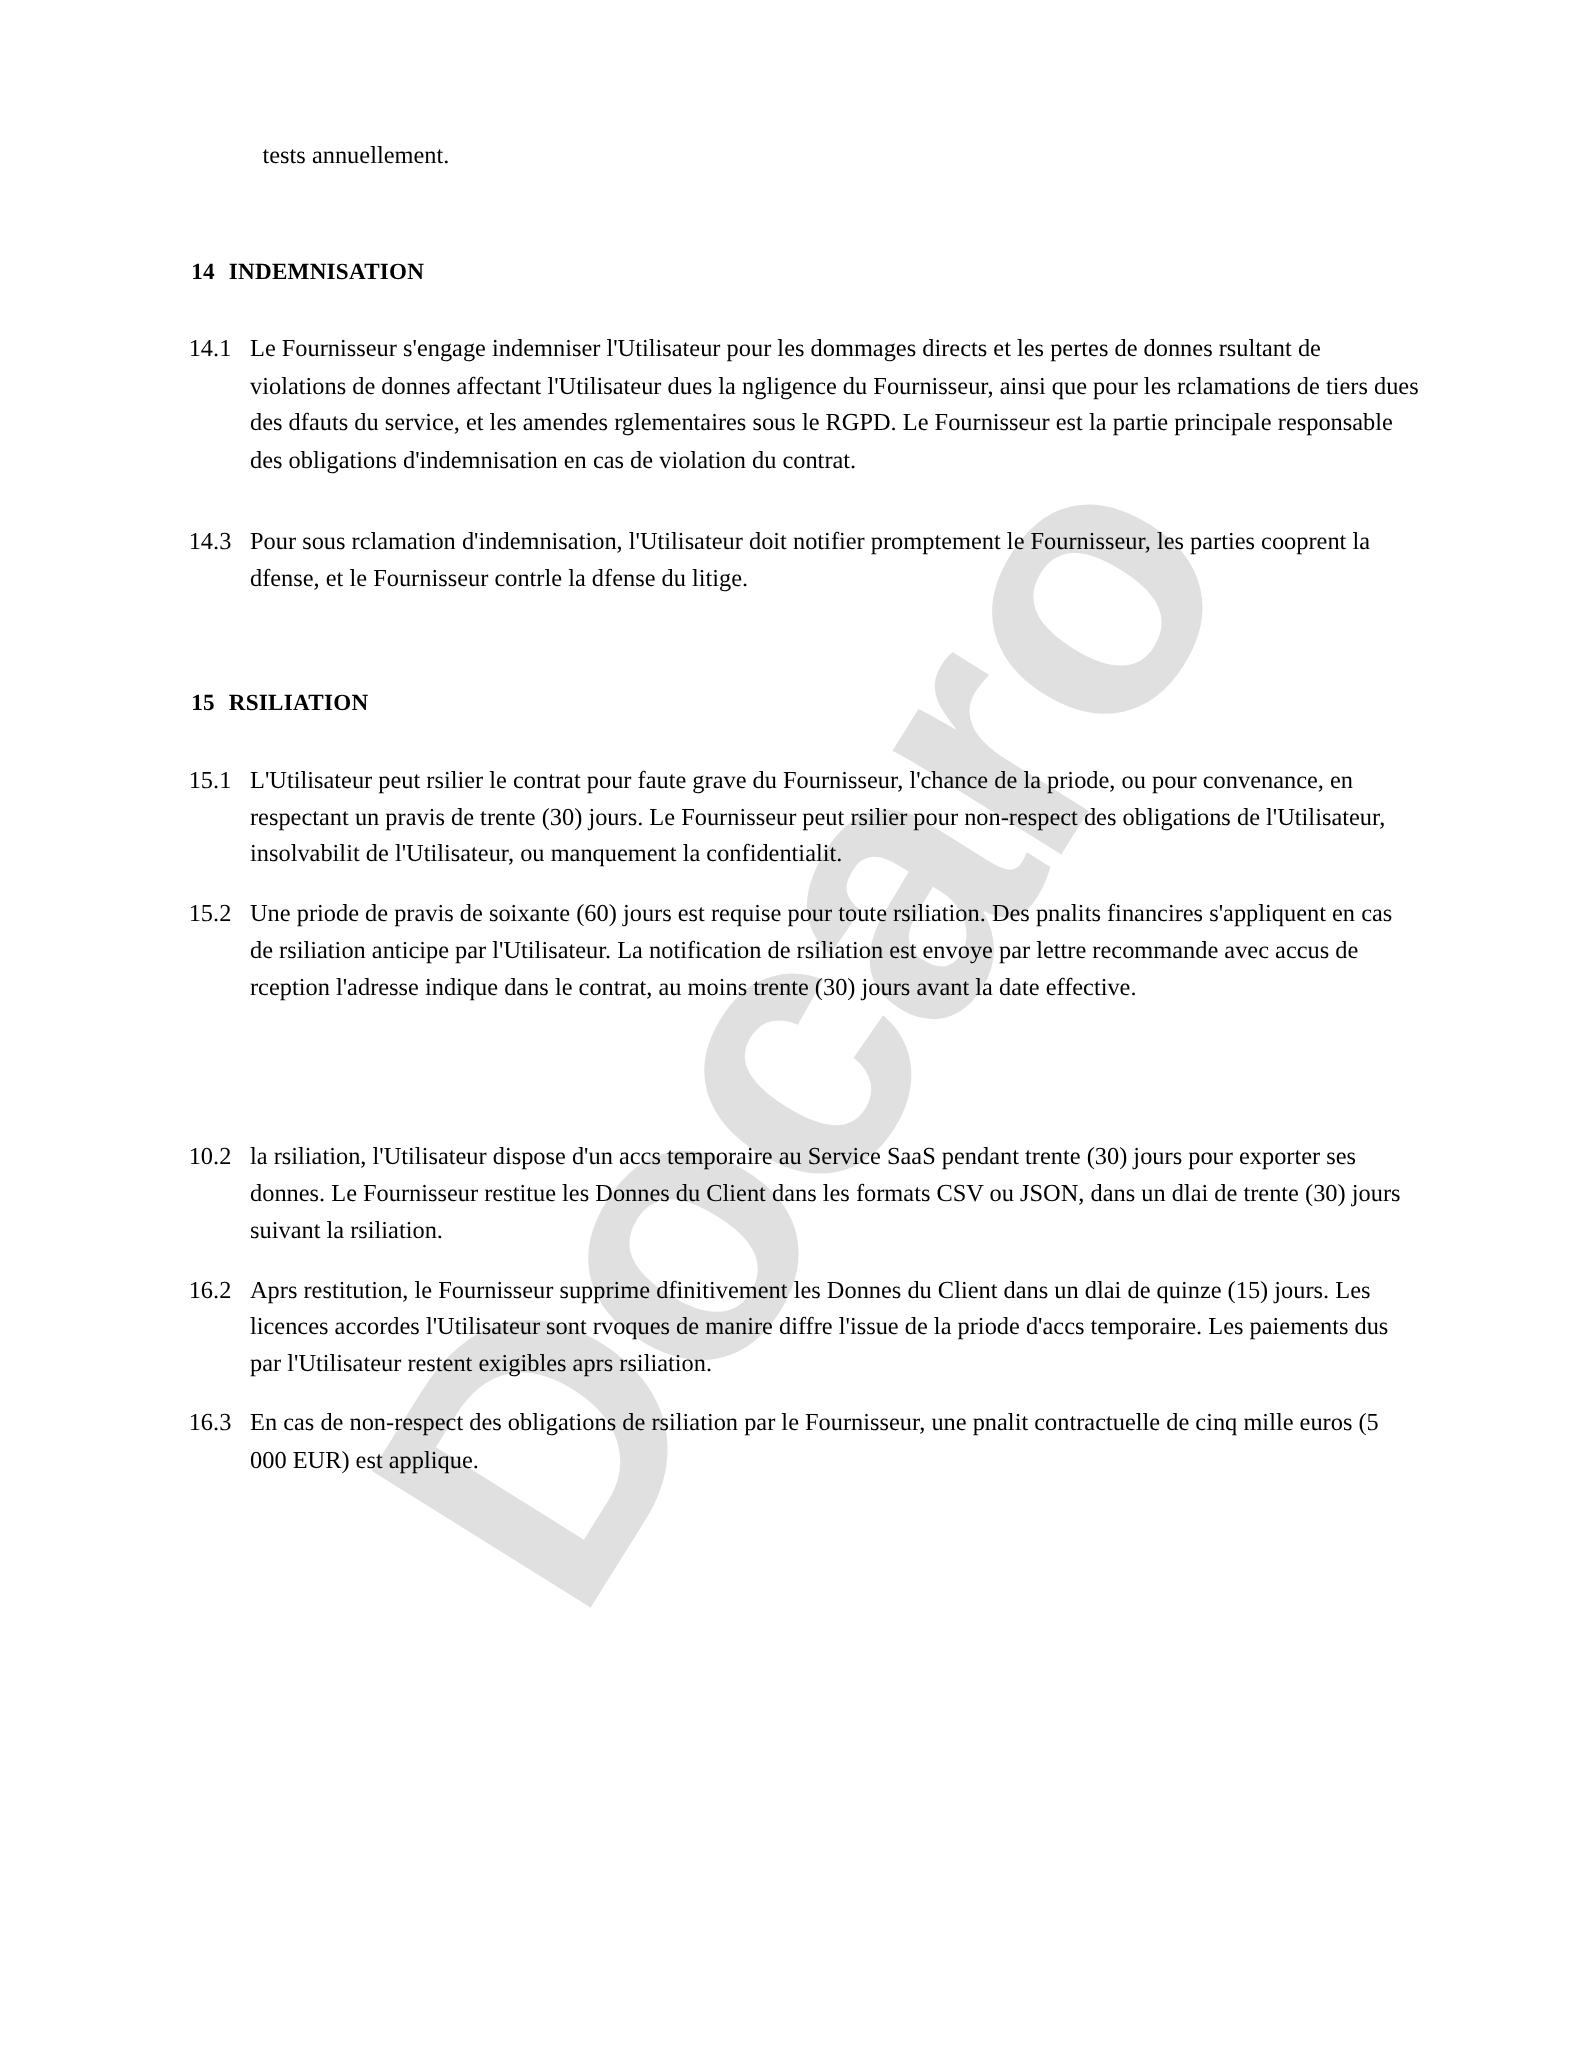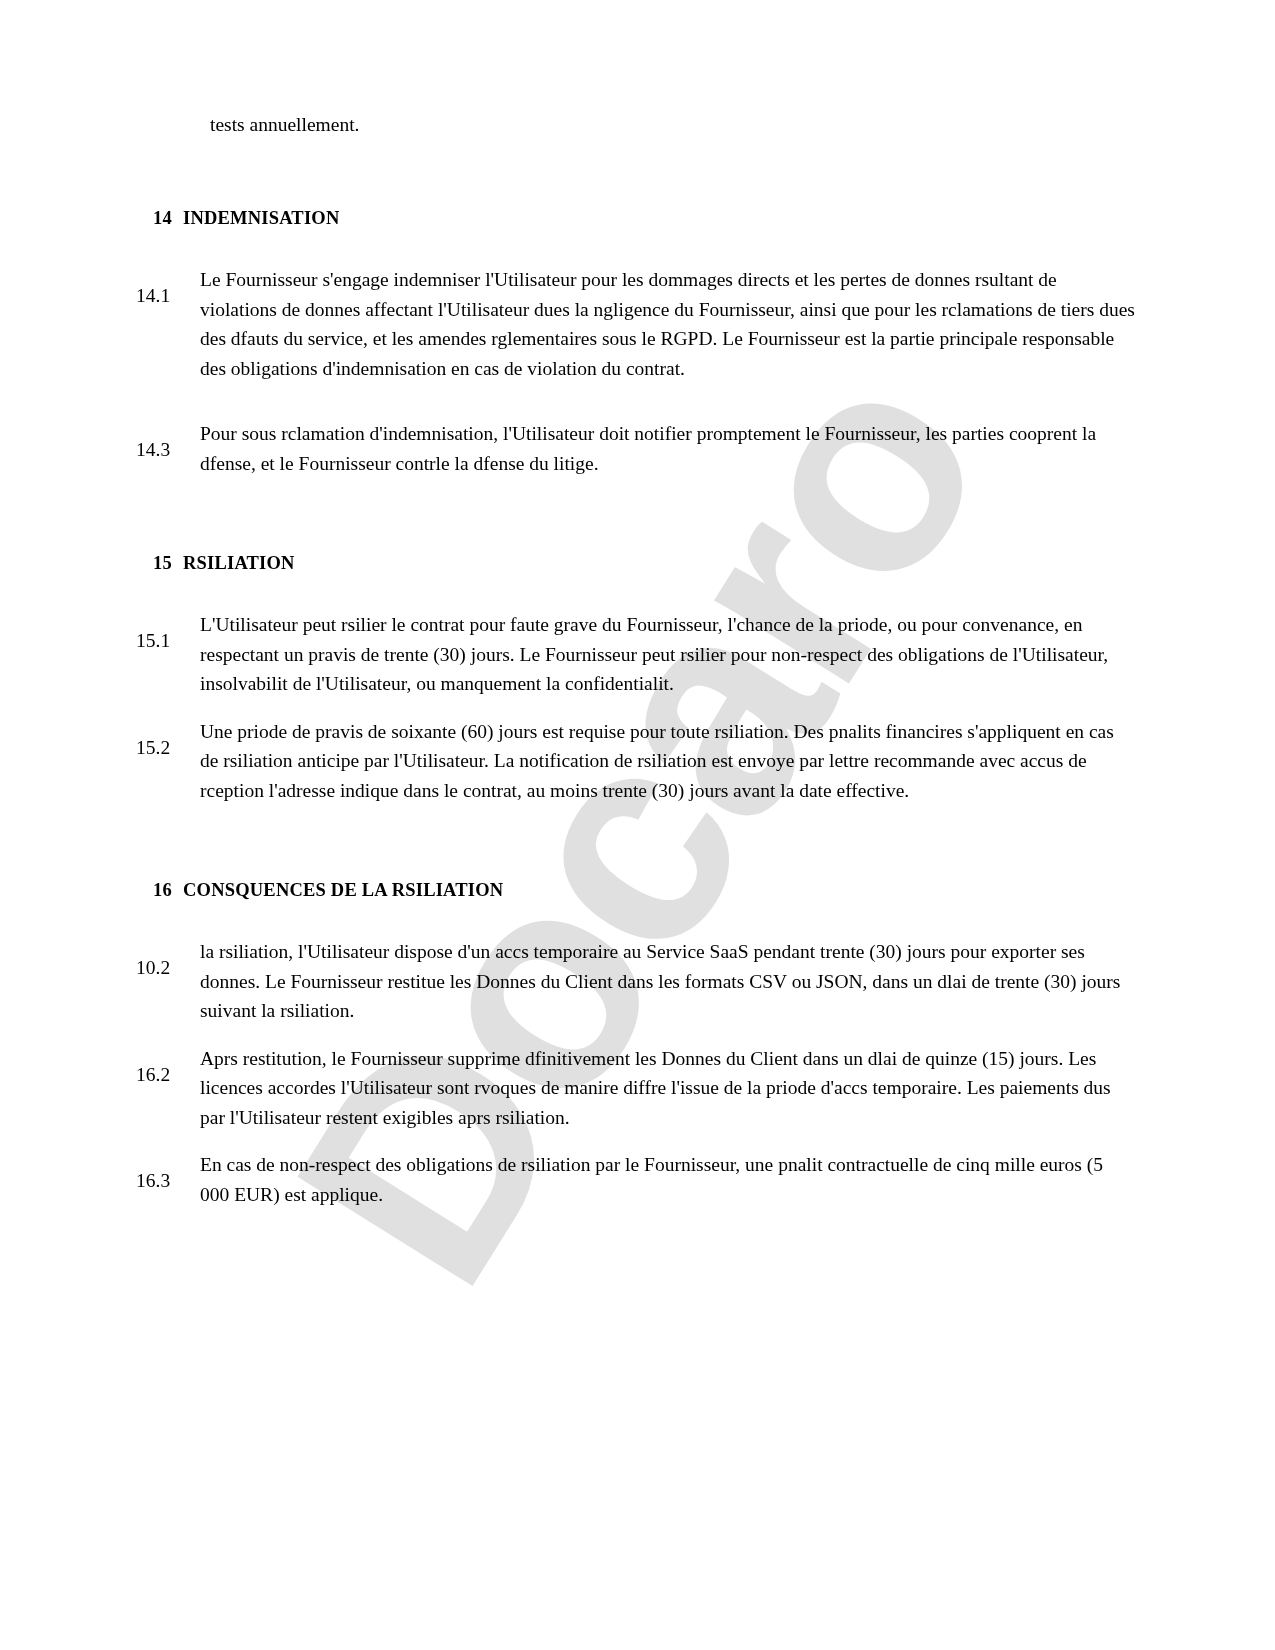--- a/index.html
+++ b/index.html
@@ -92,23 +92,22 @@
   .clause {
     display: flex;
     align-items: flex-start;
     margin: 0;
     font-size: 19.5px;
     line-height: 29.5px;
   }
   .clause .clause-num {
     width: 64px;
     flex: 0 0 64px;
-    text-align: left;
+    text-align: center;
     box-sizing: border-box;
-    margin-top: 16px;
   }
   .clause .clause-text {
     flex: 1;
     text-align: left;
   }
   .clause .clause-text b {
     font-weight: normal;
   }
 
   .gap-sm { height: 18px; }
@@ -153,24 +152,20 @@
         <div class="clause">
           <span class="clause-num">15.1</span>
           <span class="clause-text"><span>L'</span><b>Utilisateur</b><span> peut rsilier le contrat pour faute grave du </span><b>Fournisseur</b><span>,  l'chance de la priode, ou pour convenance, en respectant un pravis de trente (30) jours. Le </span><b>Fournisseur</b><span> peut rsilier pour non-respect des obligations de l'</span><b>Utilisateur</b><span>, insolvabilit de l'</span><b>Utilisateur</b><span>, ou manquement  la confidentialit.</span></span>
         </div>
         <div class="gap-sm"></div>
         <div class="clause">
           <span class="clause-num">15.2</span>
           <span class="clause-text"><span>Une priode de pravis de soixante (60) jours est requise pour toute rsiliation. Des pnalits financires s'appliquent en cas de rsiliation anticipe par l'</span><b>Utilisateur</b><span>. La notification de rsiliation est envoye par lettre recommande avec accus de rception  l'adresse indique dans le contrat, au moins trente (30) jours avant la date effective.</span></span>
         </div>
         <div class="gap-xl"></div>
-        <h2 class="section-heading">
-          <span class="sec-num">16</span>
-          <span class="sec-title">CONSQUENCES DE LA RSILIATION</span>
-        </h2>
         <div class="gap-md"></div>
         <div class="clause">
           <span class="clause-num">10.2</span>
           <span class="clause-text"><span> la rsiliation, l'</span><b>Utilisateur</b><span> dispose d'un accs temporaire au </span><b>Service SaaS</b><span> pendant trente (30) jours pour exporter ses donnes. Le </span><b>Fournisseur</b><span> restitue les </span><b>Donnes du Client</b><span> dans les formats CSV ou JSON, dans un dlai de trente (30) jours suivant la rsiliation.</span></span>
         </div>
         <div class="gap-sm"></div>
         <div class="clause">
           <span class="clause-num">16.2</span>
           <span class="clause-text"><span>Aprs restitution, le </span><b>Fournisseur</b><span> supprime dfinitivement les </span><b>Donnes du Client</b><span> dans un dlai de quinze (15) jours. Les licences accordes  l'</span><b>Utilisateur</b><span> sont rvoques de manire diffre  l'issue de la priode d'accs temporaire. Les paiements dus par l'</span><b>Utilisateur</b><span> restent exigibles aprs rsiliation.</span></span>
         </div>

